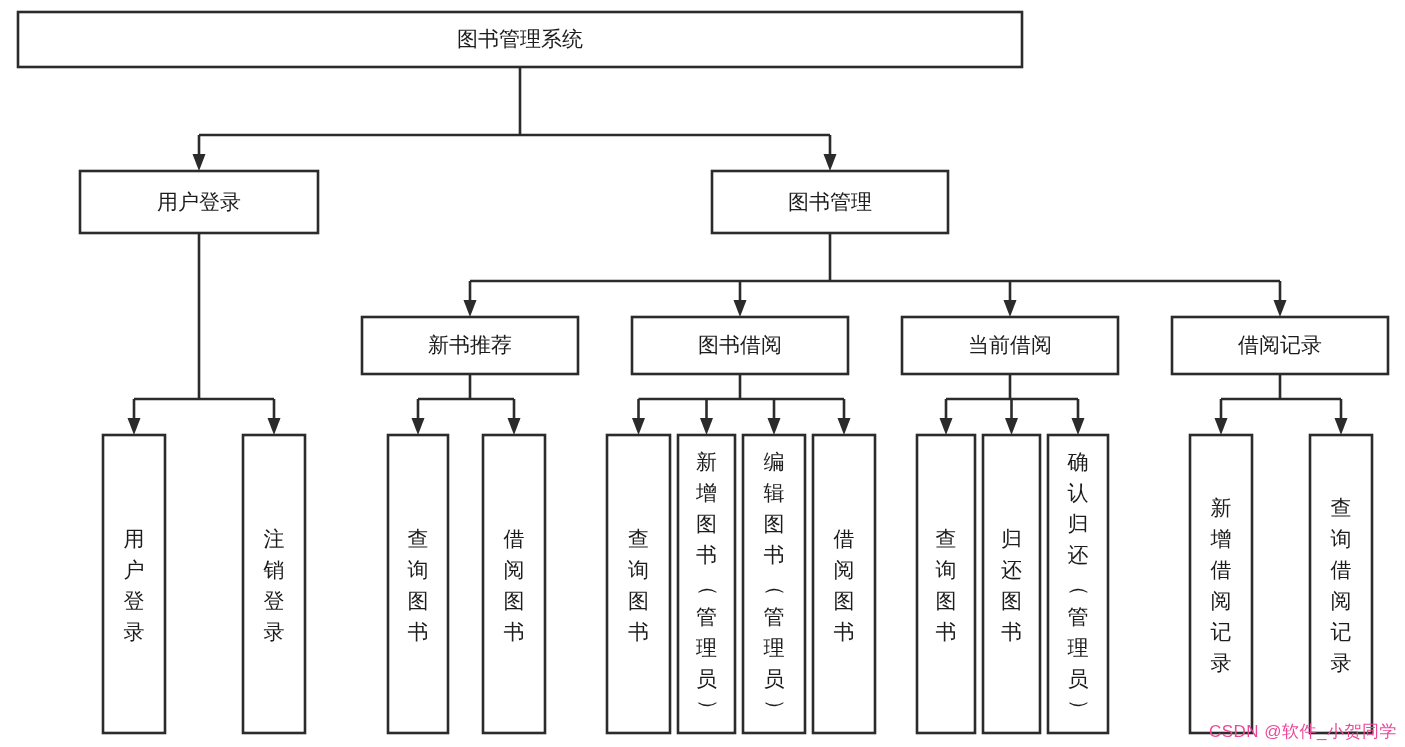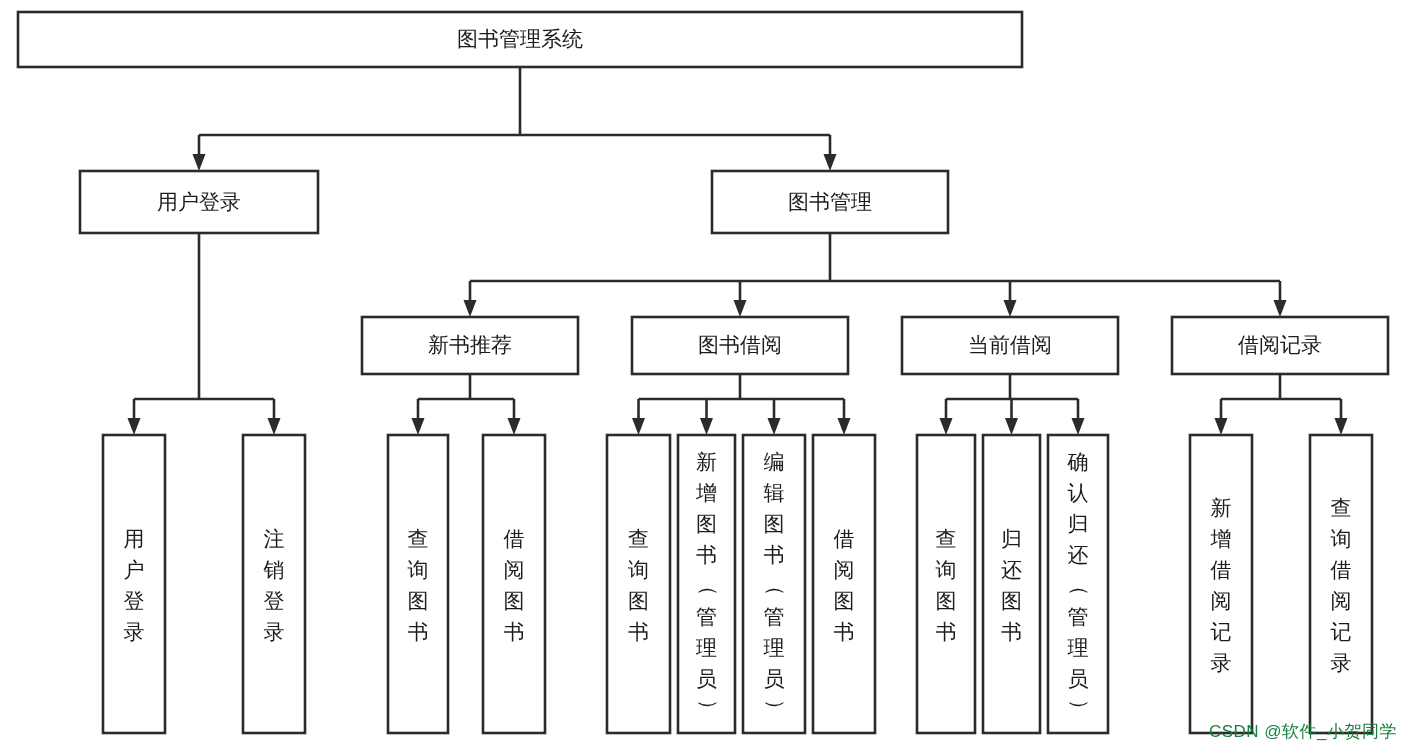--- a/index.html
+++ b/index.html
@@ -47,21 +47,21 @@
     font-size: 21px;
     fill: #1c1c1c;
     text-anchor: middle;
   }
   .watermark {
     position: absolute;
     right: 8px;
     bottom: 4px;
     font-family: "Liberation Sans", "DejaVu Sans", sans-serif;
     font-size: 17px;
-    color: #15803d;
+    color: #ec4899;
     letter-spacing: 0.5px;
     white-space: nowrap;
     user-select: none;
   }
 </style>
 </head>
 <body>
 
 <svg id="diagram" viewBox="0 0 1405 747" xmlns="http://www.w3.org/2000/svg">
   <g id="edge-layer">

